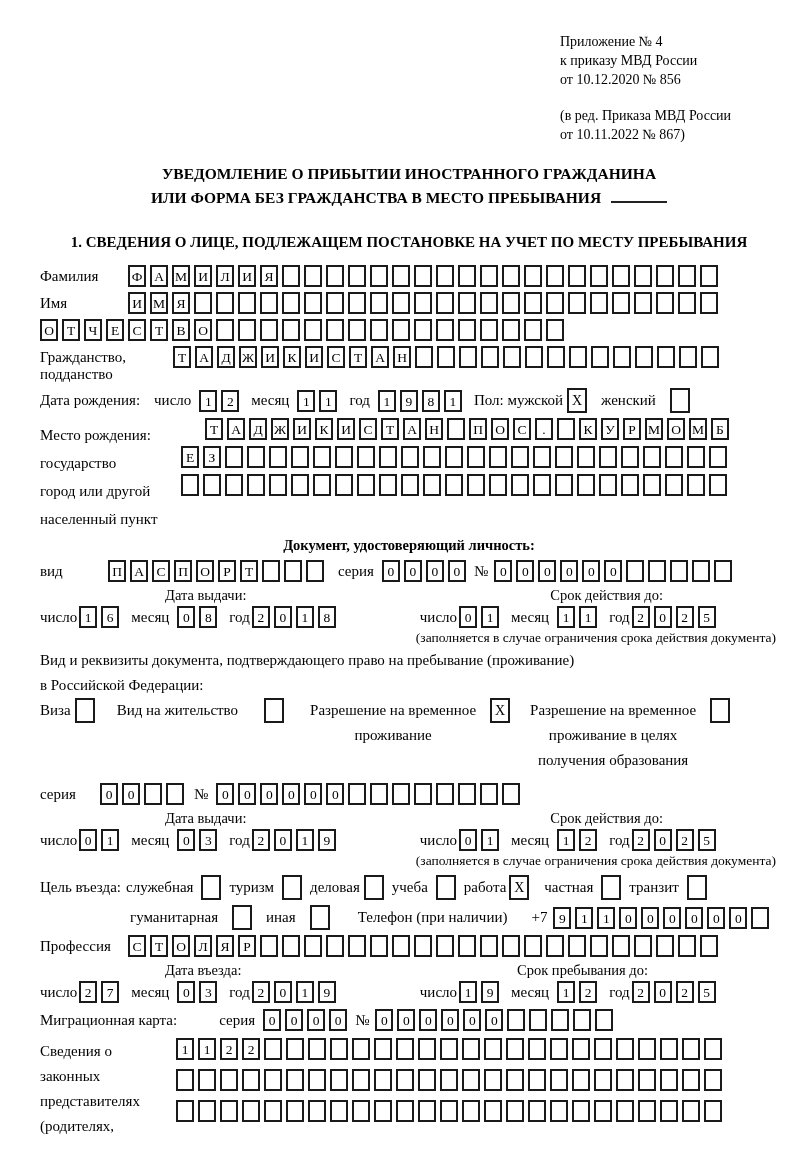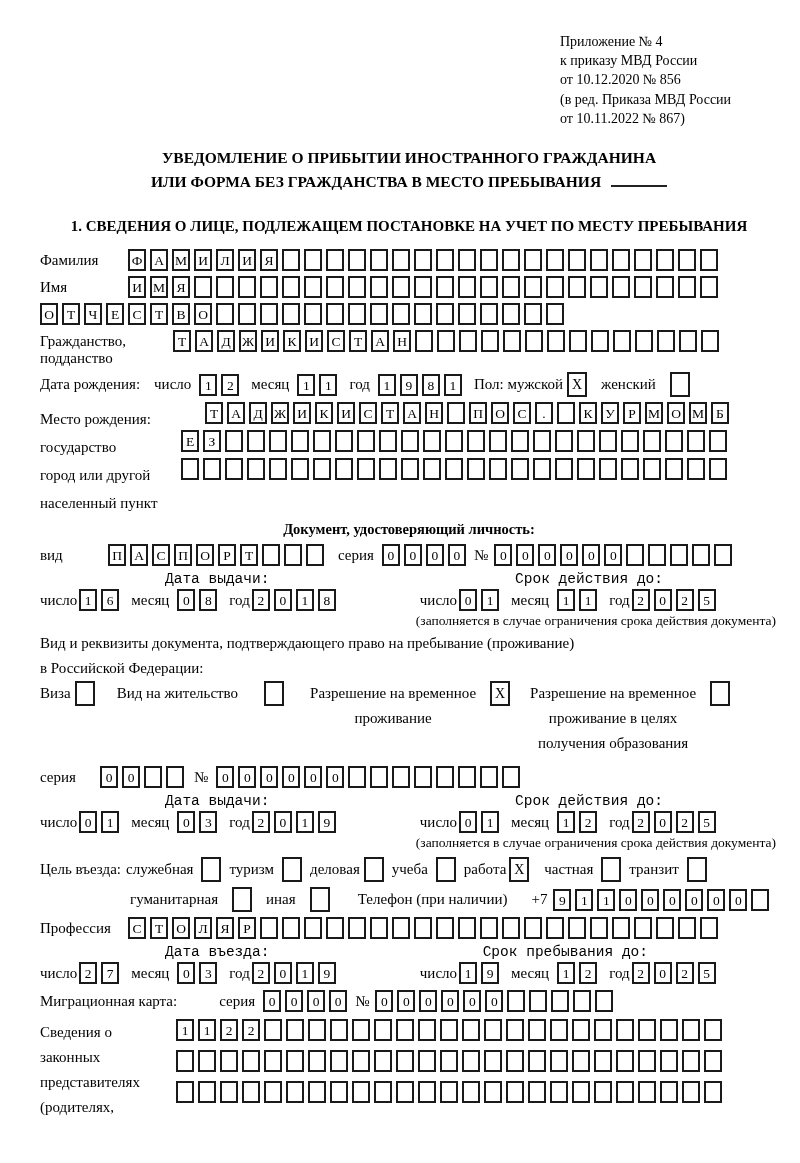--- a/index.html
+++ b/index.html
@@ -2,21 +2,21 @@
 <html><head>
 <meta charset="utf-8">
 <style>
   * { box-sizing: border-box; }
   html,body { margin:0; padding:0; background:#fff; }
   body { width:800px; height:1163px; overflow:hidden; font-family:"Liberation Serif", serif; color:#000; }
   .page { width:800px; height:1163px; padding:32px 22px 0 40px; }
 
   
   .hdr { margin-left:520px; font-size:14px; line-height:19px; }
-  .hdr .gap { margin-top:1px; }
+  .hdr .gap { margin-top:17px; }
   .forma { text-align:right; margin-right:12px; margin-top:16px; font-weight:bold; font-size:15px; }
 
   .title { text-align:center; font-weight:bold; font-size:15.5px; line-height:24px; margin-top:18px; }
   .blank-line { display:inline-block; width:56px; border-bottom:2px solid #222; height:14px; margin-left:10px; }
   .sec-head { text-align:center; font-weight:bold; font-size:15px; margin-top:24px; margin-bottom:14px; }
 
   .lbl { font-size:15px; }
   .note { font-size:13.5px; }
 
   
@@ -33,21 +33,21 @@
   .w133 { width:133px; }
   .w163 { width:163px; }
   .w141 { width:141px; }
   .w136 { width:136px; }
   .w68  { width:68px; }
 
   .inline-row { display:flex; align-items:center; margin-bottom:5px; }
 
   .doc-head { text-align:center; font-weight:bold; font-size:14.5px; margin:4px 0 6px 0; }
 
-  .date-heads { display:flex; font-size:14.5px; margin-top:2px;font-family:Liberation Mono, monospace; }
+  .date-heads { display:flex; font-size:14.5px; margin-top:2px; }
   .date-row { display:flex; align-items:center; margin-top:2px; }
   .date-note { text-align:right; margin-right:2px; margin-top:2px; }
 
   .chk-row { display:flex; align-items:flex-start; margin-top:4px; }
   .chk-item { display:flex; align-items:flex-start; }
   .chk-lines { text-align:center; font-size:15px; line-height:25px; }
 
   .mt6 { margin-top:6px; } .mt10 { margin-top:10px; }
   .ml8 { margin-left:8px; } .ml14 { margin-left:14px; }
   .stack > .cells { display:flex; }

